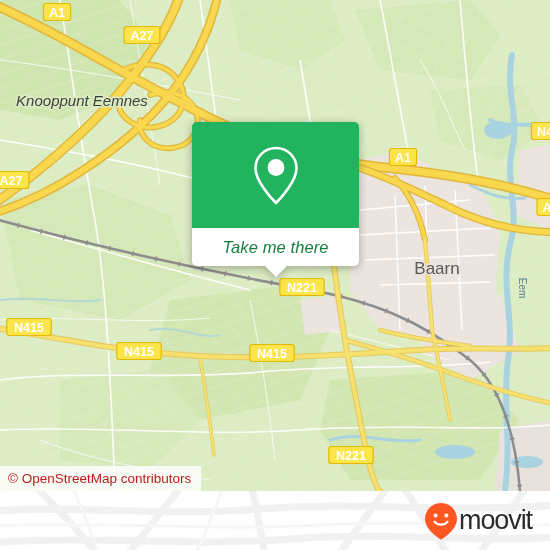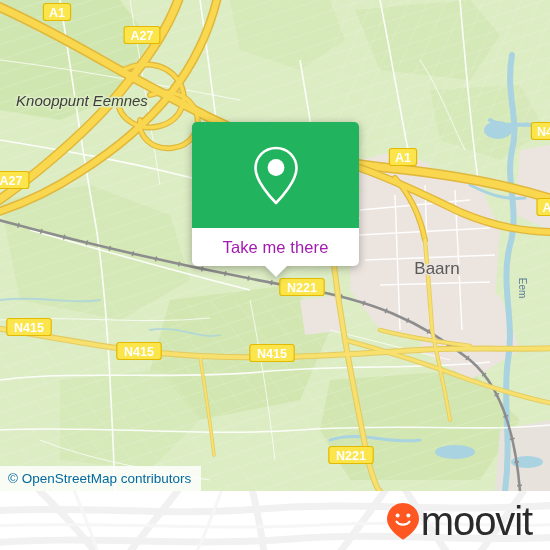--- a/index.html
+++ b/index.html
@@ -54,22 +54,23 @@
     background: #ffffff;
     height: 38px;
     border-radius: 0 0 5px 5px;
     display: flex;
     align-items: center;
     justify-content: center;
     position: relative;
   }
   #callout-label {
     font-size: 16.5px;
-    color: #a21caf;
+    color: #15803d;
     letter-spacing: 0.1px;
+    font-style: italic;
   }
   #callout-tail {
     position: absolute;
     left: 50%;
     margin-left: -11px;
     bottom: -11px;
     width: 0; height: 0;
     border-left: 11px solid transparent;
     border-right: 11px solid transparent;
     border-top: 11px solid #ffffff;
@@ -79,21 +80,21 @@
   #osm-attrib {
     position: absolute;
     left: 0;
     top: 466px;
     height: 25px;
     padding: 0 10px 0 8px;
     display: flex;
     align-items: center;
     background: rgba(255,255,255,0.82);
     font-size: 13.5px;
-    color: #0369a1;
+    color: #b91c1c;
     z-index: 30;
     white-space: nowrap;
   }
 
   
   #footer {
     position: absolute;
     left: 0;
     top: 491px;
     width: 550px;
@@ -122,21 +123,21 @@
   #footer-logo {
     position: absolute;
     right: 18px;
     top: 0;
     height: 59px;
     display: flex;
     align-items: center;
     z-index: 5;
   }
   #moovit-wordmark {
-    font-size: 40px;
+    font-size: 27px;
     color: #2b2b2b;
     letter-spacing: -1.1px;
     line-height: 1;
     font-weight: 400;
     margin-left: 1px;
   }
 </style>
 </head>
 <body>
 

